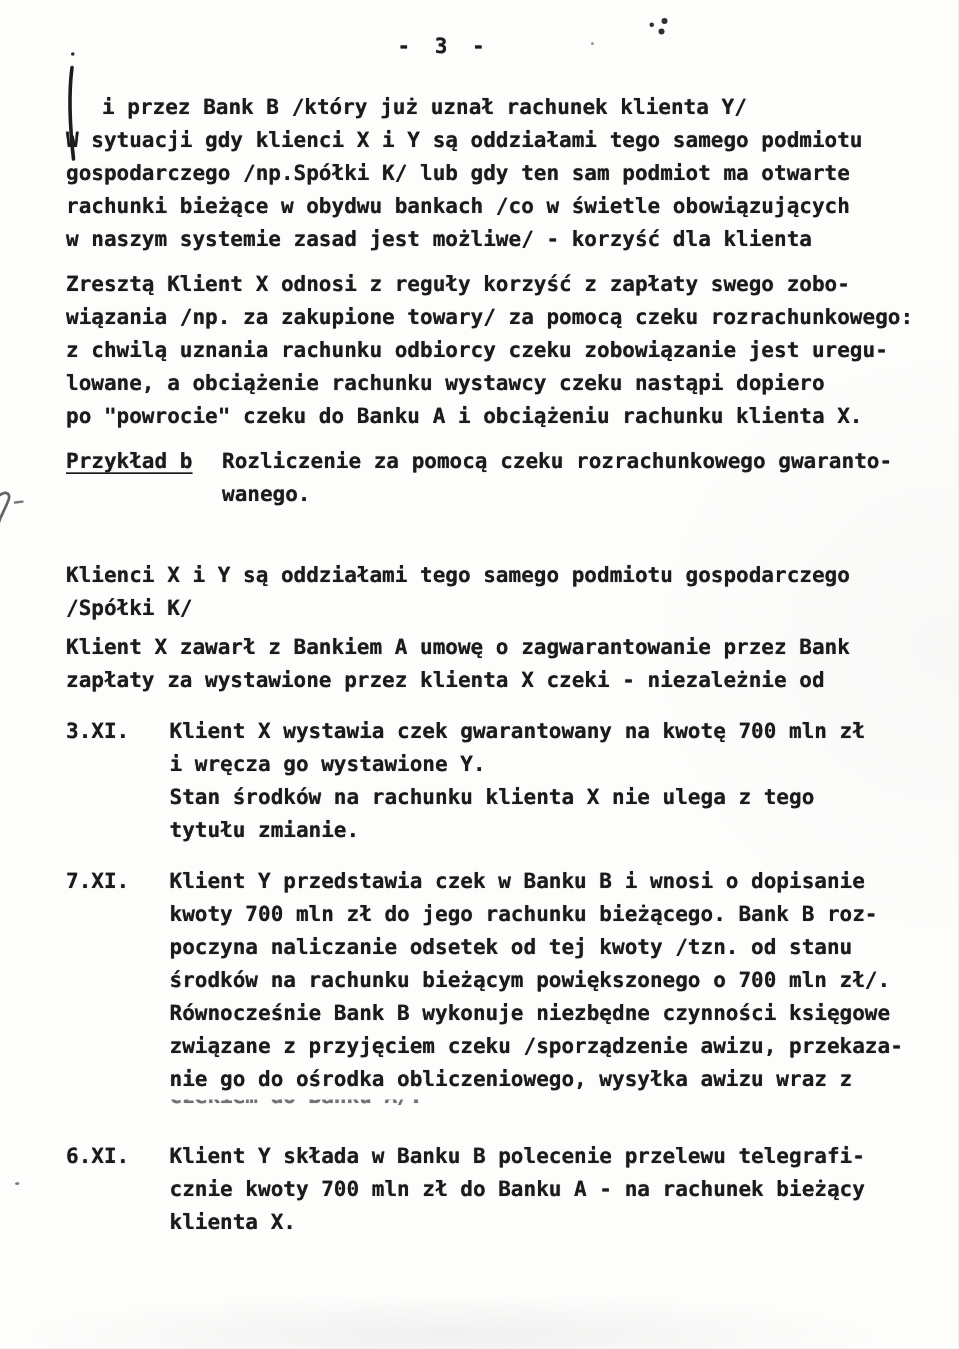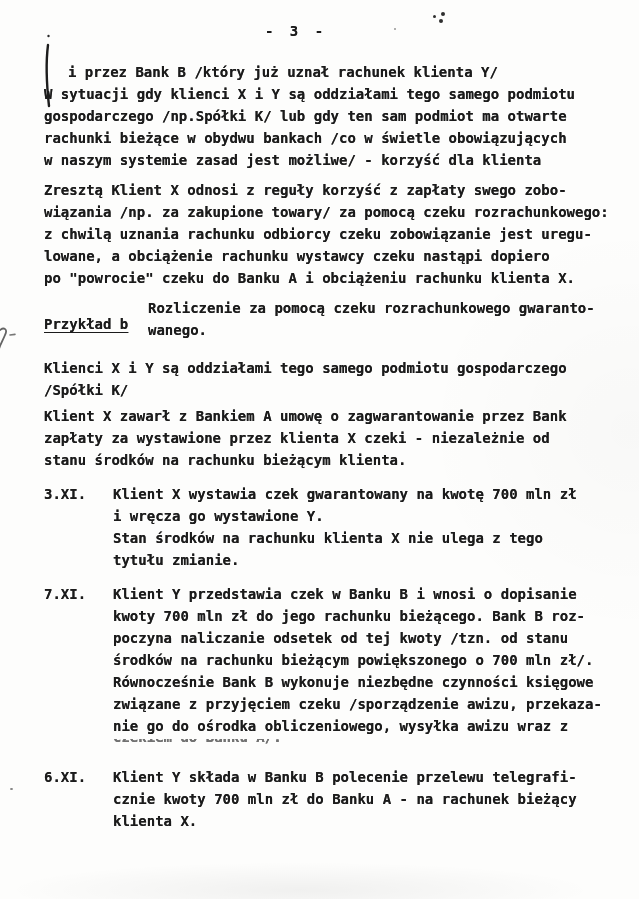--- a/index.html
+++ b/index.html
@@ -13,23 +13,23 @@
     font-size:14px;font-weight:700;line-height:22px;
     color:#1b1b1b;
   }
   .doc{position:absolute;inset:0;padding:16px 0 0 44px;}
   .line{white-space:pre;text-shadow:0 0 .5px rgba(20,20,20,.75);}
   .b-header{margin:4px 0 0 221px;letter-spacing:4px;}
   .b-opening{margin-top:19px;margin-left:24px;}
   .b-para1{}
   .b-para2{margin-top:8px;}
   .b-example{margin-top:8px;display:flex;}
-  .example-label-col{flex:0 0 104px;margin-top:16px;}
+  .example-label-col{flex:0 0 104px;}
   .example-label{text-decoration:underline;text-underline-offset:3px;text-shadow:0 0 .5px rgba(20,20,20,.75);white-space:pre;}
-  .b-para3{margin-top:16px;}
+  .b-para3{margin-top:32px;}
   .b-para4{margin-top:4px;}
   .item{display:flex;}
   .b-item1{margin-top:12px;}
   .b-item2{margin-top:12px;}
   .b-item3{margin-top:16px;justify-content:flex-end;}
   .marker{flex:0 0 69px;white-space:pre;text-shadow:0 0 .5px rgba(20,20,20,.75);}
   .item-text{flex:1;}
   
   .faded-line-clip{height:11px;overflow:hidden;position:relative;margin-top:2px;}
   .faded-line-text{position:absolute;top:-13px;left:0;color:#5a5a5a;filter:blur(.4px);opacity:.85;white-space:pre;}
@@ -80,21 +80,20 @@
     </div>
 
     <div class="para b-para3">
       <div class="line">Klienci X i Y są oddziałami tego samego podmiotu gospodarczego</div>
       <div class="line">/Spółki K/</div>
     </div>
 
     <div class="para b-para4">
       <div class="line">Klient X zawarł z Bankiem A umowę o zagwarantowanie przez Bank</div>
       <div class="line">zapłaty za wystawione przez klienta X czeki - niezależnie od</div>
-      <div class="line">stanu środków na rachunku bieżącym klienta.</div>
     </div>
 
     <div class="item b-item1">
       <div class="marker">3.XI.</div>
       <div class="item-text">
         <div class="line">Klient X wystawia czek gwarantowany na kwotę 700 mln zł</div>
         <div class="line">i wręcza go wystawione Y.</div>
         <div class="line">Stan środków na rachunku klienta X nie ulega z tego</div>
         <div class="line">tytułu zmianie.</div>
       </div>

